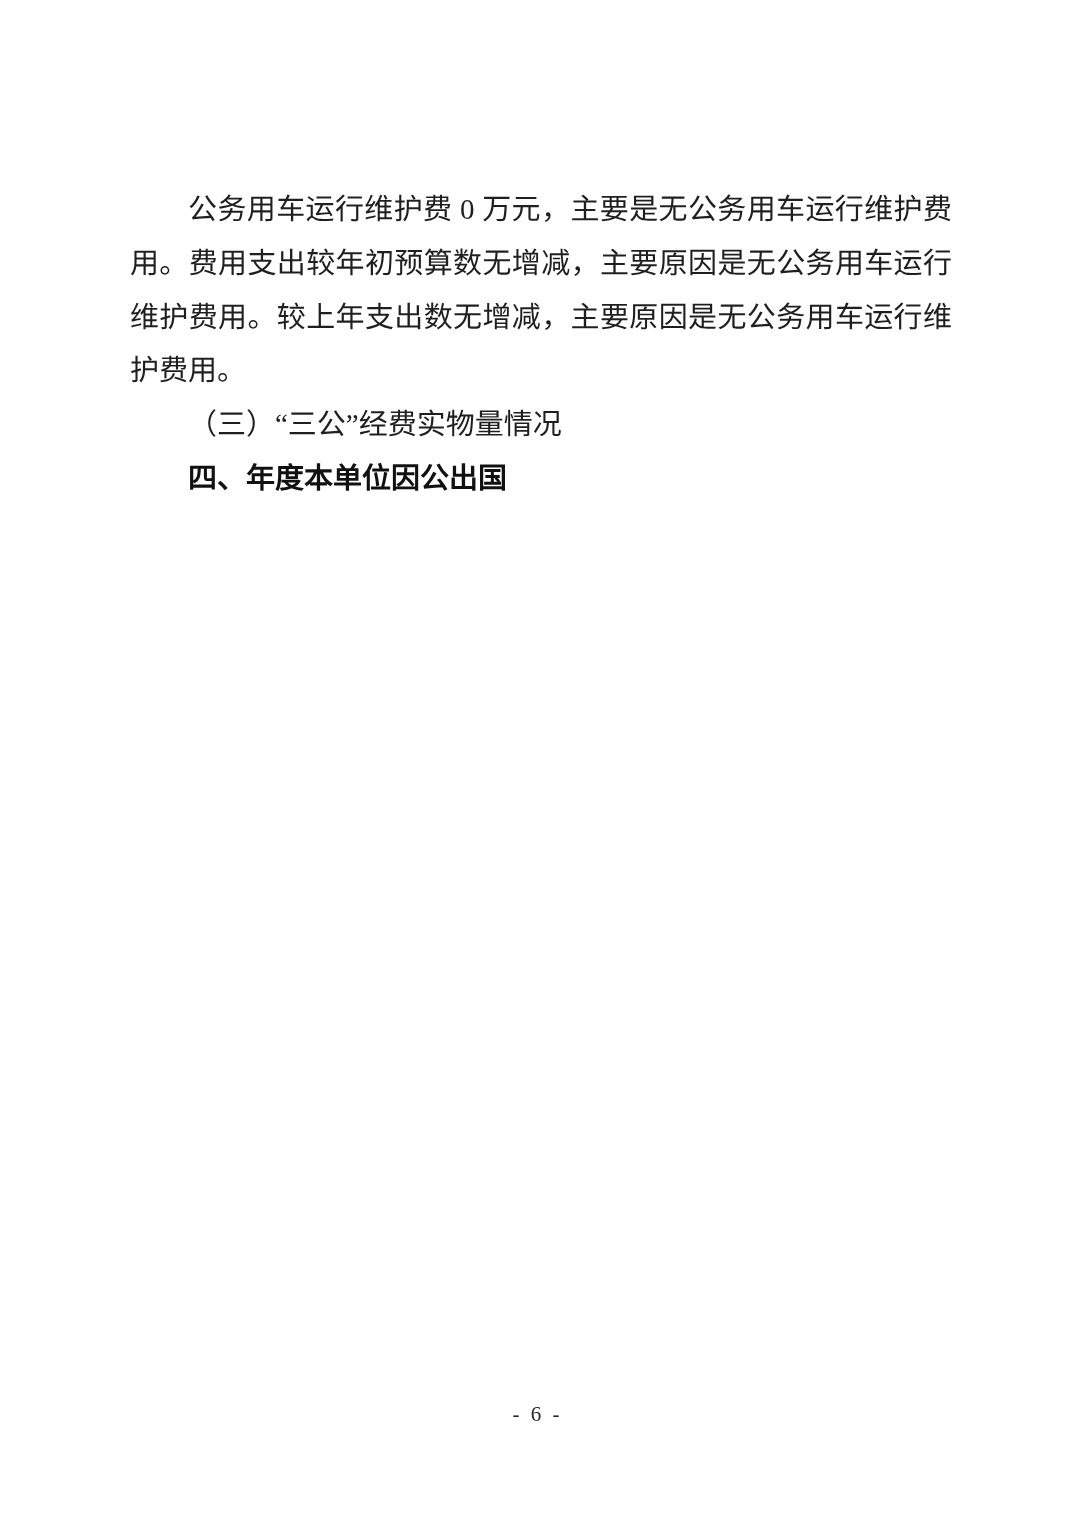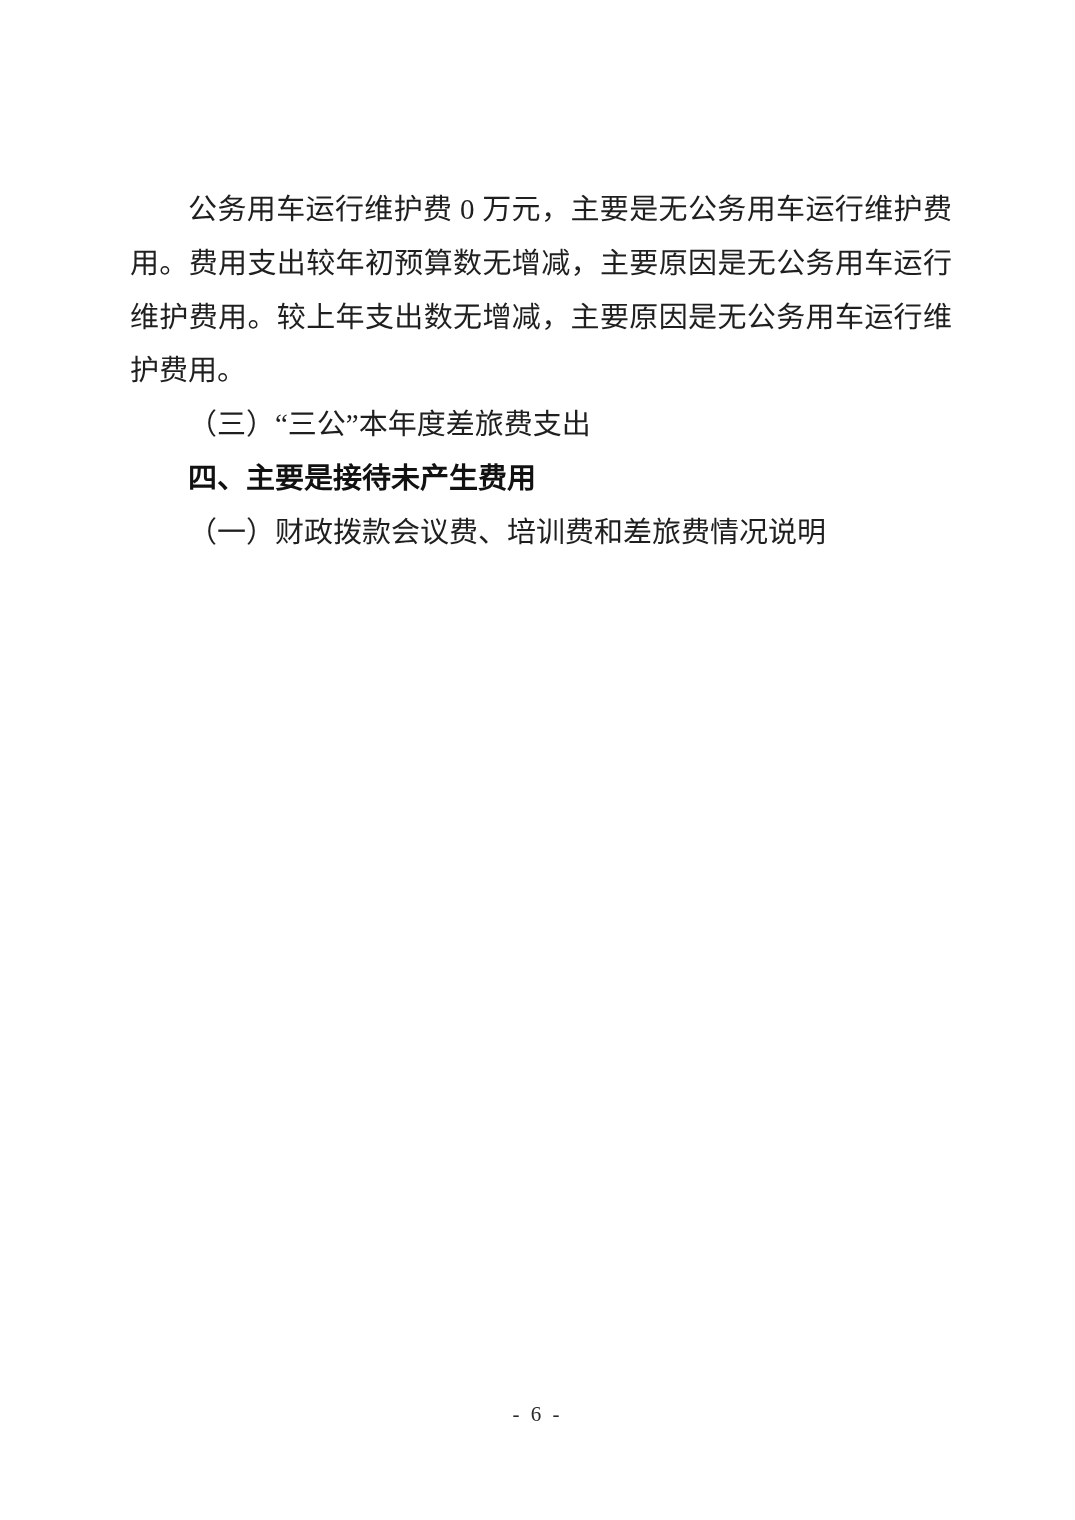--- a/index.html
+++ b/index.html
@@ -60,25 +60,24 @@
 </head>
 <body>
 
 <div class="page">
 
   <div class="content">
 
     <p class="para">公务用车运行维护费 0 万元，主要是无公务用车运行维护费用。费用支出较年初预算数无增减，主要原因是无公务用车运行维护费用。较上年支出数无增减，主要原因是无公务用车运行维护费用。</p>
 
 
-    <p class="heading-kai">（三）“三公”本年度差旅费支出</p>
+    <p class="heading-kai">（三）“三公”经费实物量情况</p>
 
 
-    <p class="heading-hei">四、主要是接待未产生费用</p>
+    <p class="heading-hei">四、年度本单位因公出国</p>
 
-    <p class="heading-kai">（一）财政拨款会议费、培训费和差旅费情况说明</p>
 
 
   </div>
 
   <div class="footer">- 6 -</div>
 
 </div>
 
 </body></html>

